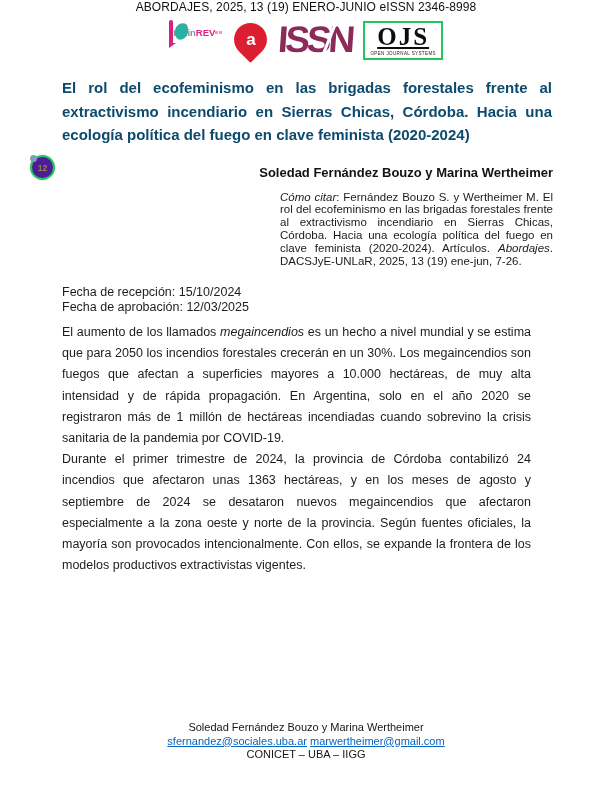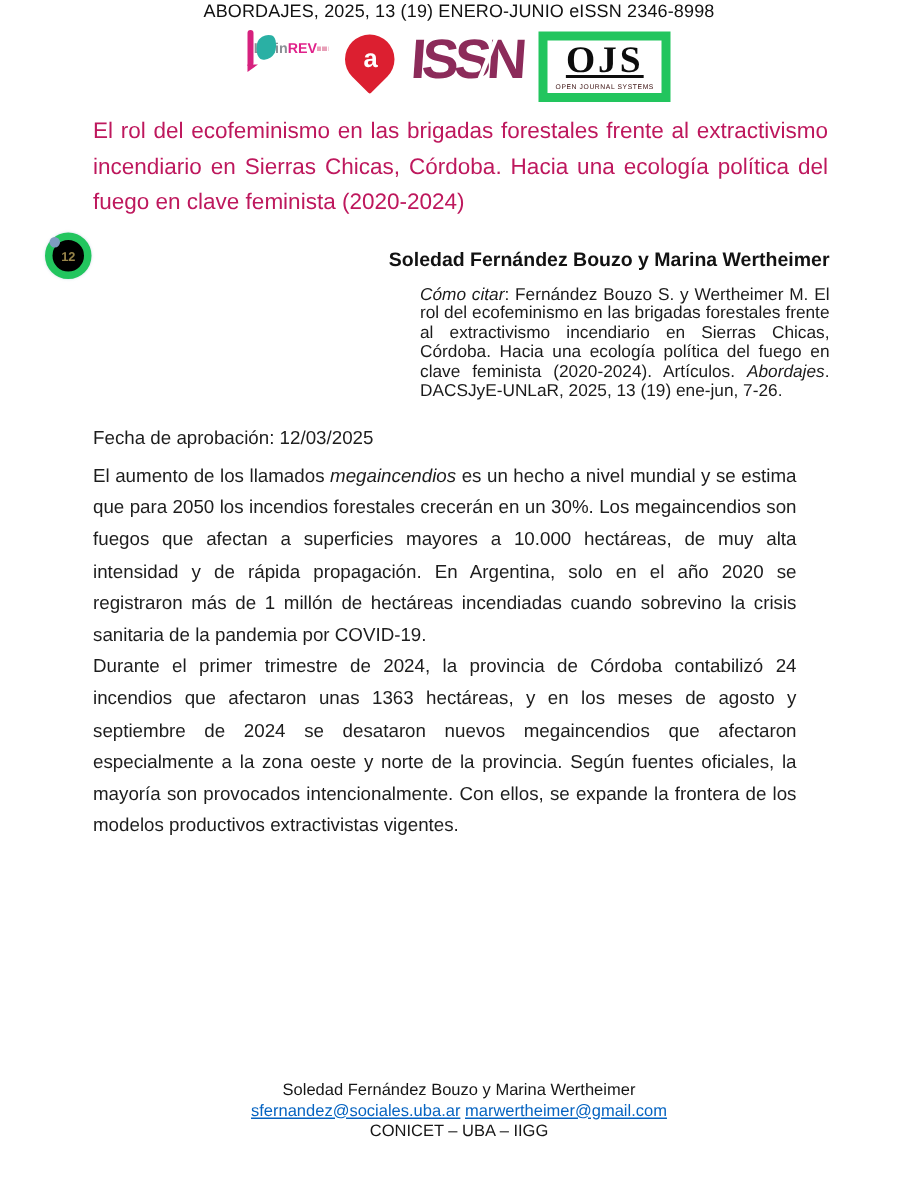--- a/index.html
+++ b/index.html
@@ -29,32 +29,32 @@
   .a-logo .a-ch{transform:rotate(45deg);color:#ffffff;font-weight:bold;font-size:17px;font-family:"Liberation Sans",sans-serif;}
 
   
   .issn{position:relative;margin-top:2px;height:40px;}
   .issn-text{font-size:37px;line-height:38px;font-weight:800;letter-spacing:-3px;color:#8c2b5a;font-family:"Liberation Sans",sans-serif;transform:skewX(-4deg);display:inline-block;}
   .issn::before,.issn::after{content:"";position:absolute;top:-3px;width:3px;height:46px;background:#ffffff;transform:rotate(22deg);}
   .issn::before{left:34%;}
   .issn::after{left:66%;}
 
   
-  .ojs{border:6px solid #22c55e;background:#fff;padding:0 5px 2px;text-align:center;margin-top:2px;}
+  .ojs{border:2px solid #22c55e;background:#fff;padding:0 5px 2px;text-align:center;margin-top:2px;}
   .ojs-text{font-family:"Liberation Serif", serif;font-size:25px;line-height:27px;font-weight:600;letter-spacing:2px;text-decoration:underline;color:#0d0d0d;}
   .ojs-sub{font-size:4.5px;letter-spacing:.4px;color:#3a1010;margin-top:1px;white-space:nowrap;}
 
   
   .anno-badge{position:absolute;left:30px;top:155px;width:21px;height:21px;border-radius:50%;
-    border:5px solid #22c55e;background:#000000;display:flex;align-items:center;justify-content:center;
+    border:2px solid #22c55e;background:#4c1d95;display:flex;align-items:center;justify-content:center;
     font-size:8.5px;font-weight:bold;color:#99854a;box-shadow:0 0 2px rgba(120,150,180,.35);}
   .anno-dot{position:absolute;left:-2px;top:-2px;width:7px;height:7px;border-radius:50%;background:#7d9cc0;}
 
   
-  .article-title{margin:13px 60px 0 62px;font-size:15px;font-weight:normal;line-height:23.5px;text-align:justify;color:#be185d;}
+  .article-title{margin:13px 60px 0 62px;font-size:15px;font-weight:bold;line-height:23.5px;text-align:justify;color:#0c4a6e;}
   .authors-line{margin:18px 59px 0 62px;text-align:right;font-weight:bold;font-size:13px;color:#121212;}
   .citation{width:273px;margin:11px 59px 17px auto;font-size:11.5px;line-height:12.9px;text-align:justify;color:#1b1b1b;}
   .dates{margin:8px 59px 0 62px;font-size:12.5px;line-height:15px;}
 
   
   .abstract-heading{margin:44px 59px 0 62px;font-size:12.5px;font-weight:bold;}
   .abstract-par{margin:7px 81px 0 62px;font-size:12.5px;line-height:21.2px;text-align:justify;}
   .abstract-par + .abstract-par{margin-top:0;}
   .it{font-style:italic;}
 
@@ -97,20 +97,21 @@
     <span>12</span>
   </div>
 
   <div class="article-title">El rol del ecofeminismo en las brigadas forestales frente al extractivismo incendiario en Sierras Chicas, Córdoba. Hacia una ecología política del fuego en clave feminista (2020-2024)</div>
 
   <div class="authors-line">Soledad Fernández Bouzo y Marina Wertheimer</div>
 
   <div class="citation"><span class="it">Cómo citar</span><span>: Fernández Bouzo S. y Wertheimer M. El rol del ecofeminismo en las brigadas forestales frente al extractivismo incendiario en Sierras Chicas, Córdoba. Hacia una ecología política del fuego en clave feminista (2020-2024). Artículos. </span><span class="it">Abordajes</span><span>. DACSJyE-UNLaR, 2025, 13 (19) ene-jun, 7-26.</span></div>
 
   <div class="dates">
+    <div>Fecha de recepción: 15/10/2024</div>
     <div>Fecha de aprobación: 12/03/2025</div>
   </div>
 
 
   <div class="abstract-par"><span>El aumento de los llamados </span><span class="it">megaincendios</span><span> es un hecho a nivel mundial y se estima que para 2050 los incendios forestales crecerán en un 30%. Los megaincendios son fuegos que afectan a superficies mayores a 10.000 hectáreas, de muy alta intensidad y de rápida propagación. En Argentina, solo en el año 2020 se registraron más de 1 millón de hectáreas incendiadas cuando sobrevino la crisis sanitaria de la pandemia por COVID-19.</span></div>
 
   <div class="abstract-par">Durante el primer trimestre de 2024, la provincia de Córdoba contabilizó 24 incendios que afectaron unas 1363 hectáreas, y en los meses de agosto y septiembre de 2024 se desataron nuevos megaincendios que afectaron especialmente a la zona oeste y norte de la provincia. Según fuentes oficiales, la mayoría son provocados intencionalmente. Con ellos, se expande la frontera de los modelos productivos extractivistas vigentes.</div>
 
 
   <div class="footer">

